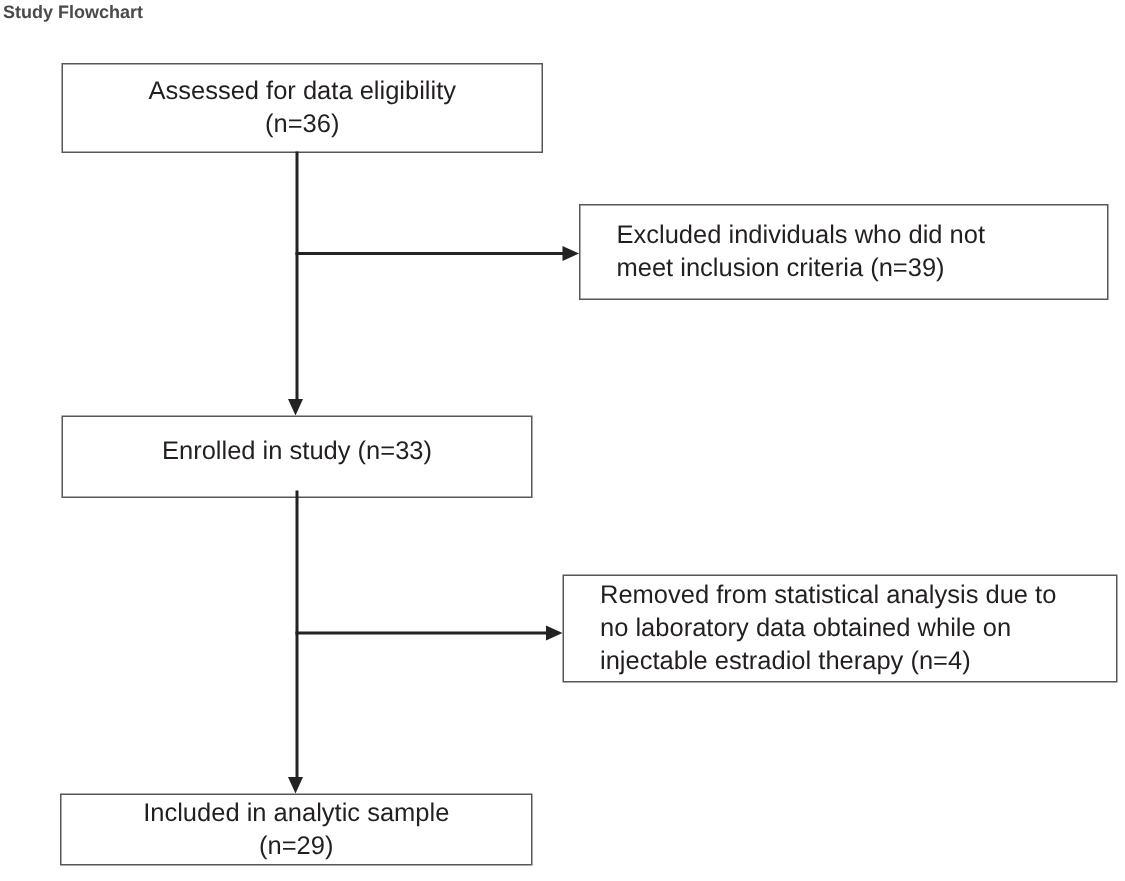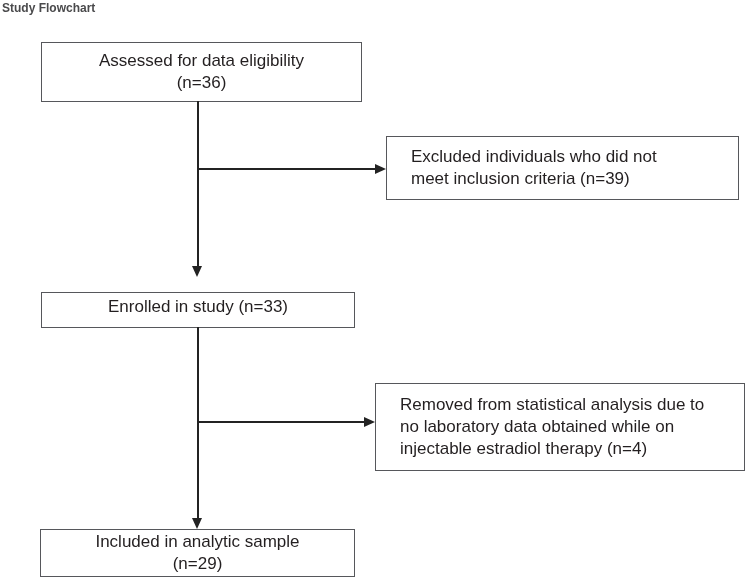--- a/index.html
+++ b/index.html
@@ -35,22 +35,22 @@
     line-height: 22px;
     display: flex;
     flex-direction: column;
     justify-content: center;
   }
   .box.center { text-align: center; align-items: center; }
   .box.left   { text-align: left; align-items: flex-start; padding-left: 24px; padding-right: 6px; }
 
   #box-assessed { left: 41px;  top: 42px;  width: 321px; height: 60px; }
   #box-excluded { left: 386px; top: 136px; width: 353px; height: 64px; }
-  #box-enrolled { left: 41px;  top: 292px; width: 314px; height: 36px; padding-bottom: 7px; }
-  #box-removed  { left: 375px; top: 383px; width: 370px; height: 88px; }
+  #box-enrolled { left: 41px;  top: 277px; width: 314px; height: 55px; padding-bottom: 7px; }
+  #box-removed  { left: 375px; top: 383px; width: 370px; height: 72px; }
   #box-included { left: 40px;  top: 529px; width: 315px; height: 48px; }
 
   .vline {
     position: absolute;
     width: 1.5px;
     background: #232323;
   }
   .hline {
     position: absolute;
     height: 1.5px;

